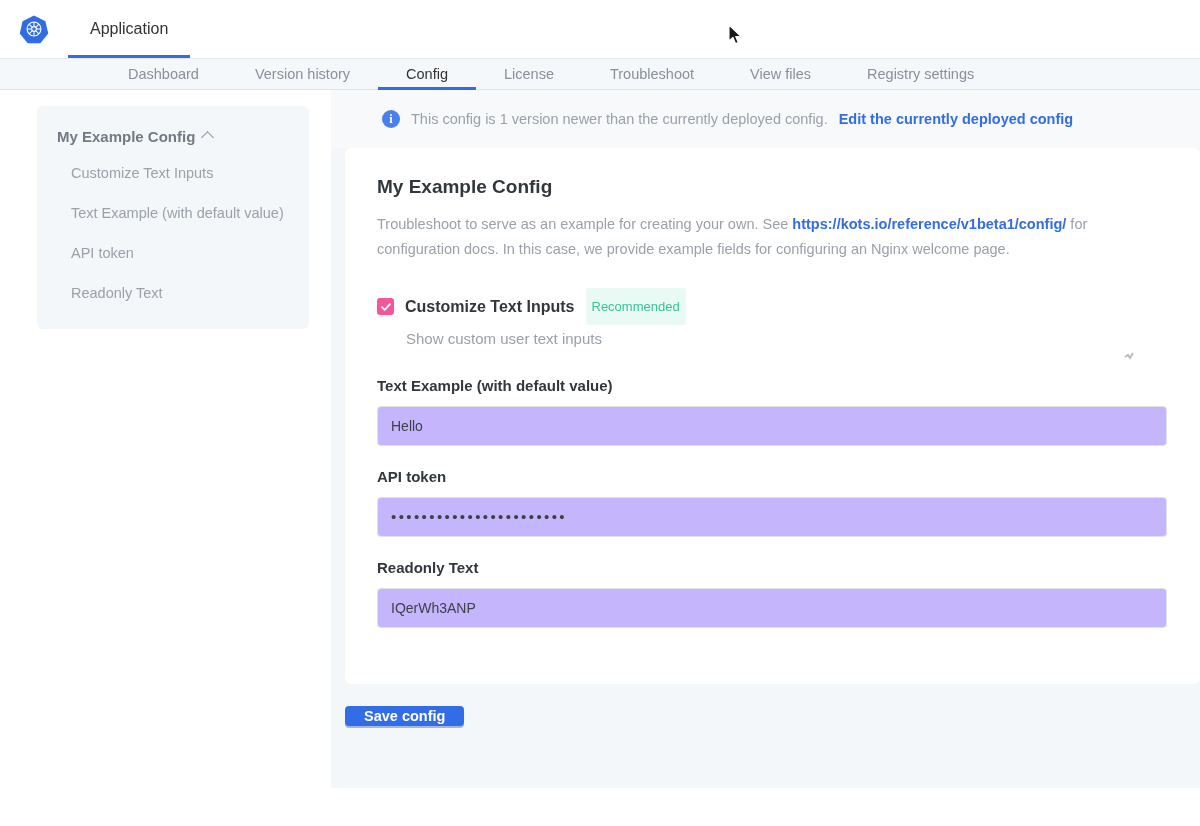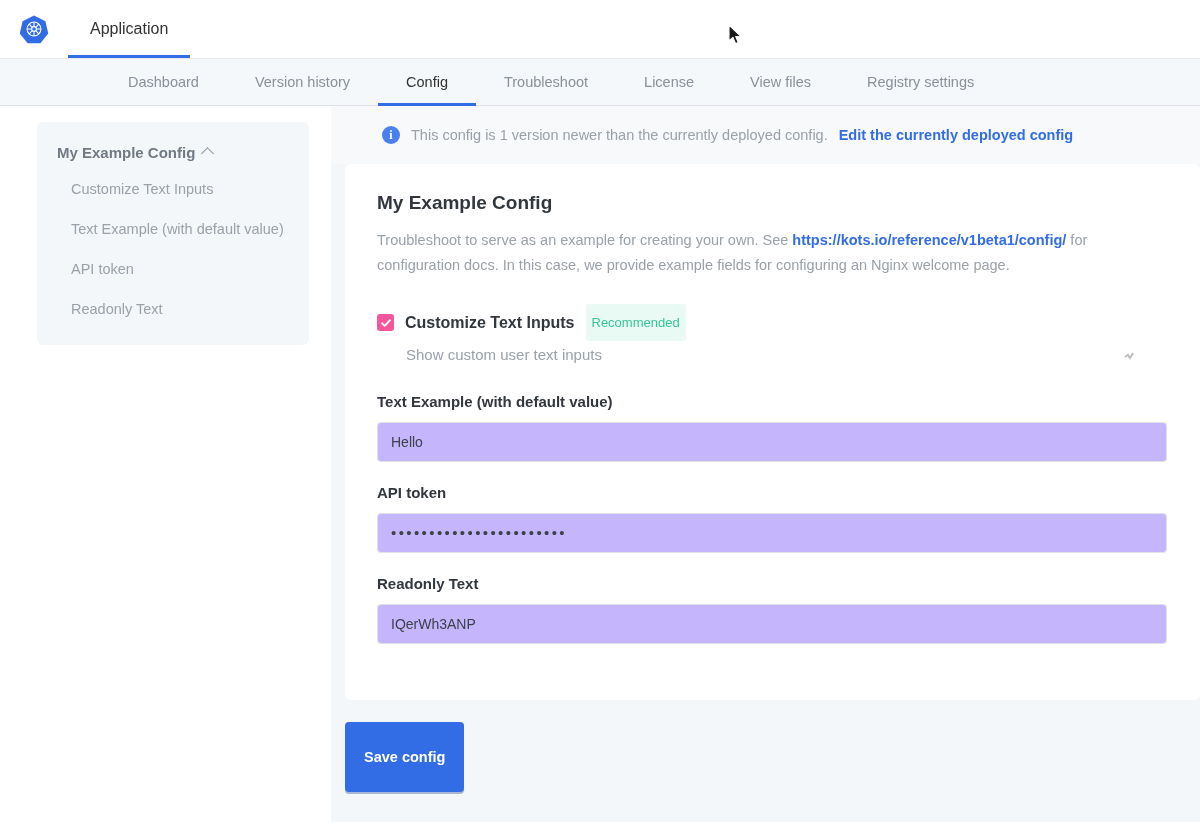--- a/index.html
+++ b/index.html
@@ -35,21 +35,21 @@
   .app-tab.active::after {
     content: "";
     position: absolute;
     left: 0; right: 0; bottom: 0;
     height: 3px;
     background: #326de6;
   }
 
   
   .subnav {
-    height: 48px;
+    height: 32px;
     background: #f5f8fa;
     border-top: 1px solid #e6eaee;
     border-bottom: 1px solid #dfe3e8;
     display: flex;
     align-items: stretch;
     padding-left: 100px;
   }
   .subnav-item {
     display: flex; align-items: center;
     padding: 0 28px;
@@ -241,21 +241,21 @@
     padding: 22px 0 30px 14px;
   }
   .btn-save {
     background: #326de6;
     color: #ffffff;
     font-size: 14.5px;
     font-weight: bold;
     font-family: "Liberation Sans", sans-serif;
     border: none;
     border-radius: 4px;
-    padding: 27px 19px;
+    padding: 2px 19px;
     cursor: pointer;
     box-shadow: 0 2px 0 rgba(25,60,140,0.35);
   }
 
   
   .cursor {
     position: absolute;
     left: 728px; top: 24px;
     width: 14px; height: 22px;
     pointer-events: none;
@@ -302,24 +302,24 @@
     <div class="subnav-item">
       <span>Dashboard</span>
     </div>
     <div class="subnav-item">
       <span>Version history</span>
     </div>
     <div class="subnav-item active">
       <span>Config</span>
     </div>
     <div class="subnav-item">
+      <span>License</span>
+    </div>
+    <div class="subnav-item">
       <span>Troubleshoot</span>
-    </div>
-    <div class="subnav-item">
-      <span>License</span>
     </div>
     <div class="subnav-item">
       <span>View files</span>
     </div>
     <div class="subnav-item">
       <span>Registry settings</span>
     </div>
   </div>
 
   <div class="page">

